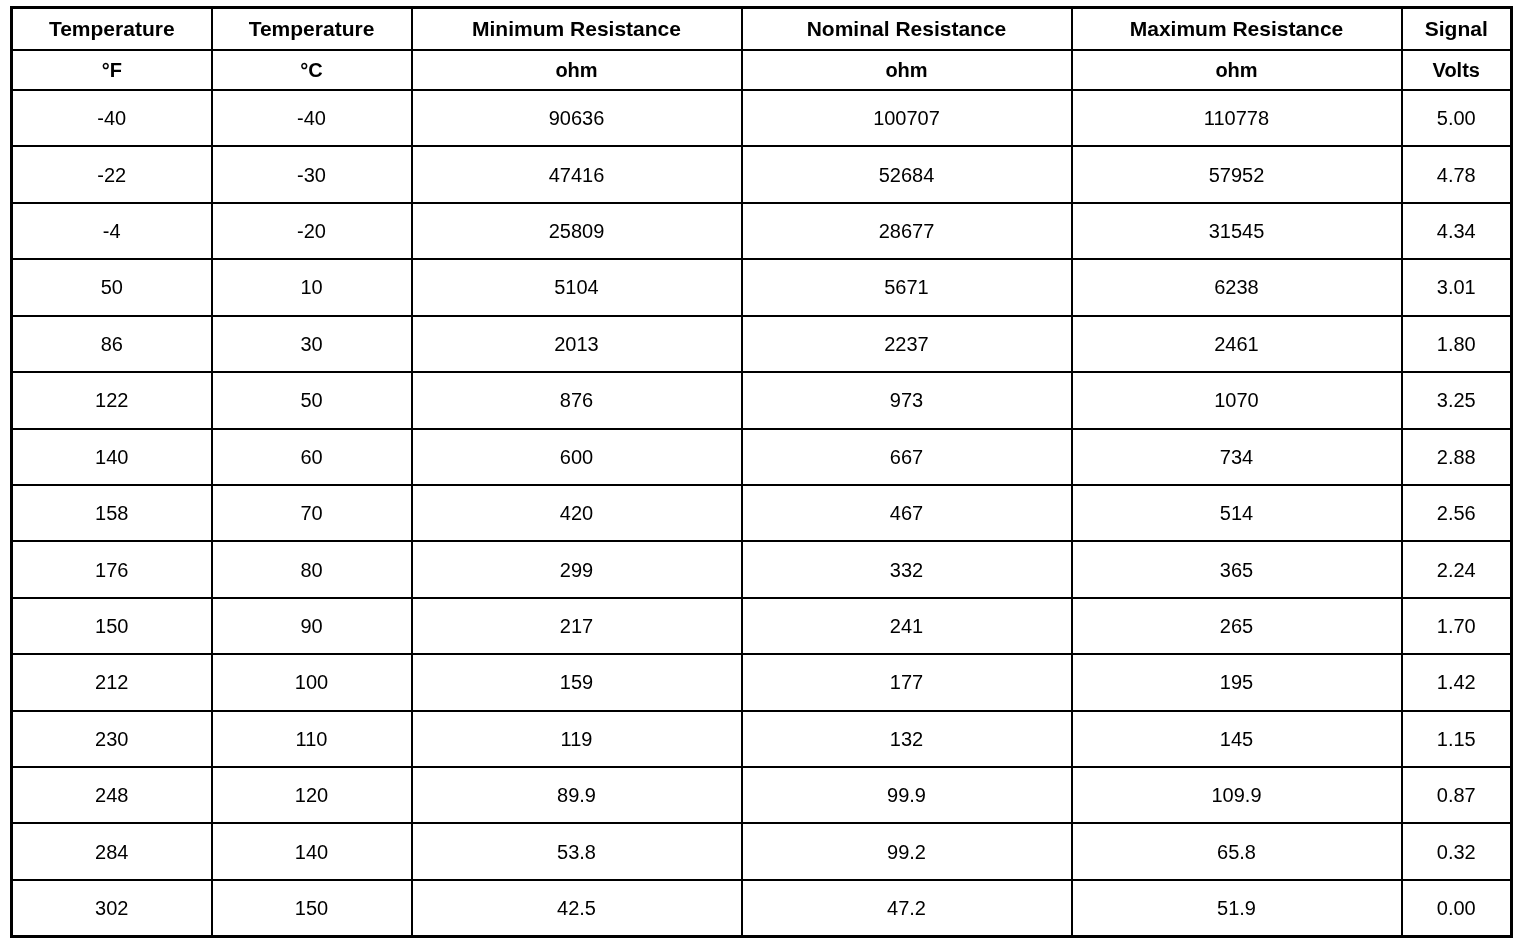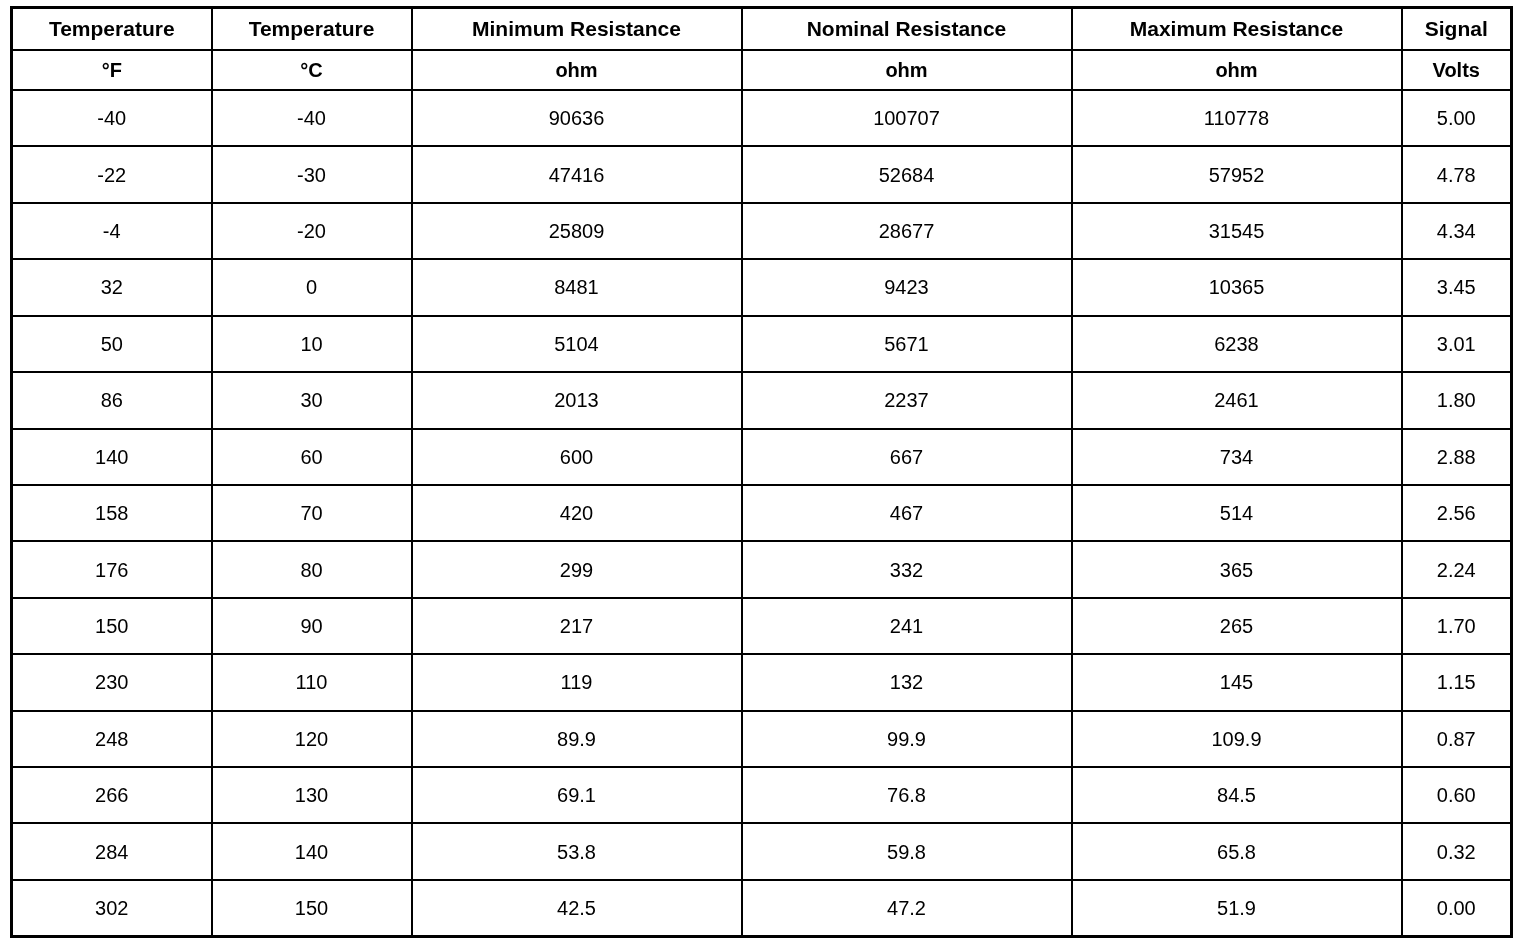--- a/index.html
+++ b/index.html
@@ -105,44 +105,44 @@
       </tr>
       <tr>
         <td>-4</td>
         <td>-20</td>
         <td>25809</td>
         <td>28677</td>
         <td>31545</td>
         <td>4.34</td>
       </tr>
       <tr>
-        <td>32</td>
-        <td>0</td>
-        <td>8481</td>
-        <td>9423</td>
-        <td>10365</td>
-        <td>3.45</td>
-      </tr>
-      <tr>
         <td>50</td>
         <td>10</td>
         <td>5104</td>
         <td>5671</td>
         <td>6238</td>
         <td>3.01</td>
       </tr>
       <tr>
         <td>86</td>
         <td>30</td>
         <td>2013</td>
         <td>2237</td>
         <td>2461</td>
         <td>1.80</td>
       </tr>
       <tr>
+        <td>122</td>
+        <td>50</td>
+        <td>876</td>
+        <td>973</td>
+        <td>1070</td>
+        <td>3.25</td>
+      </tr>
+      <tr>
         <td>140</td>
         <td>60</td>
         <td>600</td>
         <td>667</td>
         <td>734</td>
         <td>2.88</td>
       </tr>
       <tr>
         <td>158</td>
         <td>70</td>
@@ -161,48 +161,48 @@
       </tr>
       <tr>
         <td>150</td>
         <td>90</td>
         <td>217</td>
         <td>241</td>
         <td>265</td>
         <td>1.70</td>
       </tr>
       <tr>
+        <td>212</td>
+        <td>100</td>
+        <td>159</td>
+        <td>177</td>
+        <td>195</td>
+        <td>1.42</td>
+      </tr>
+      <tr>
         <td>230</td>
         <td>110</td>
         <td>119</td>
         <td>132</td>
         <td>145</td>
         <td>1.15</td>
       </tr>
       <tr>
         <td>248</td>
         <td>120</td>
         <td>89.9</td>
         <td>99.9</td>
         <td>109.9</td>
         <td>0.87</td>
       </tr>
       <tr>
-        <td>266</td>
-        <td>130</td>
-        <td>69.1</td>
-        <td>76.8</td>
-        <td>84.5</td>
-        <td>0.60</td>
-      </tr>
-      <tr>
         <td>284</td>
         <td>140</td>
         <td>53.8</td>
-        <td>59.8</td>
+        <td>99.2</td>
         <td>65.8</td>
         <td>0.32</td>
       </tr>
       <tr>
         <td>302</td>
         <td>150</td>
         <td>42.5</td>
         <td>47.2</td>
         <td>51.9</td>
         <td>0.00</td>

